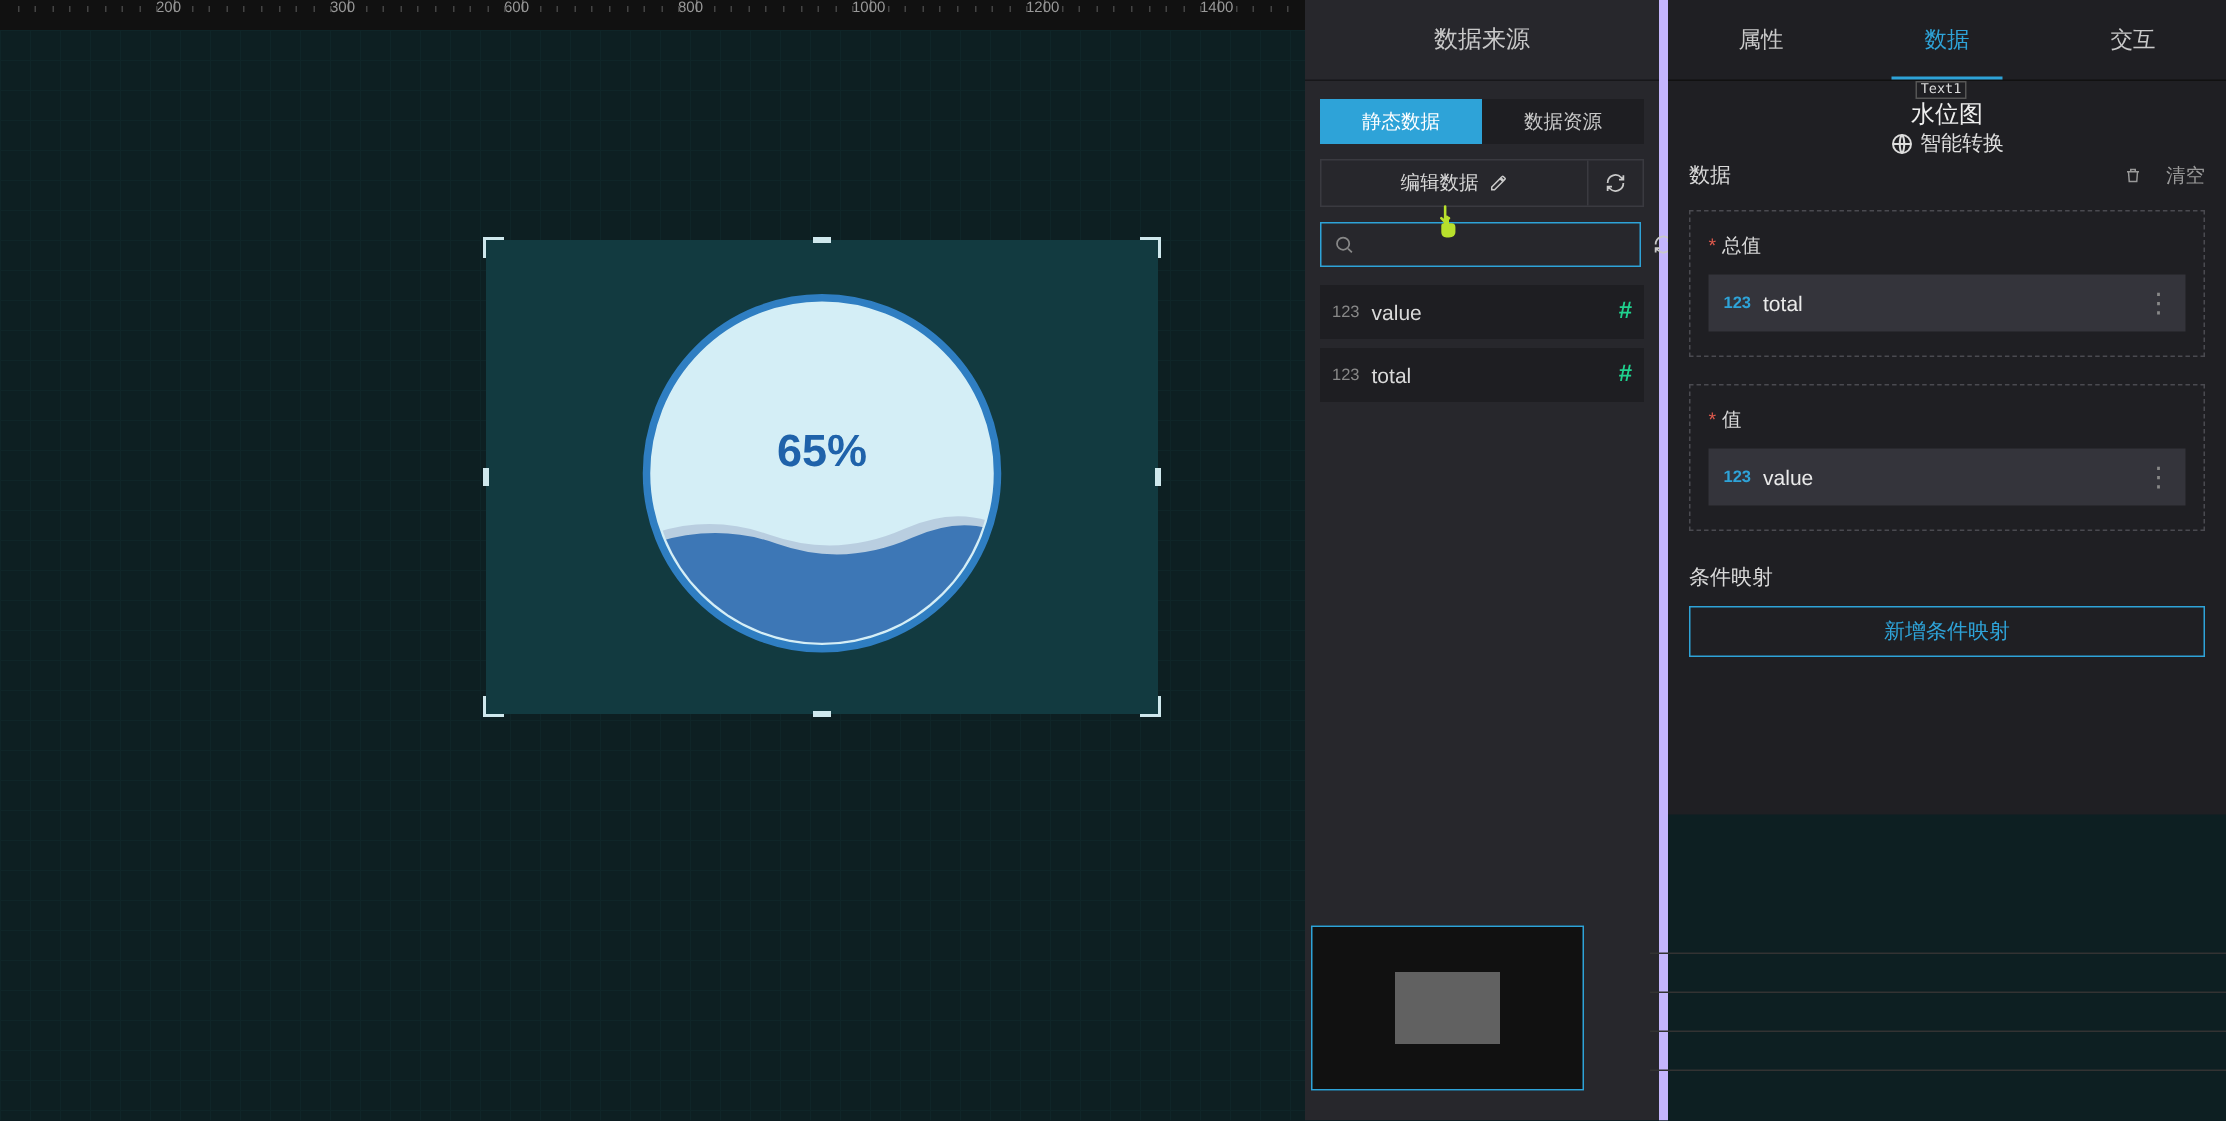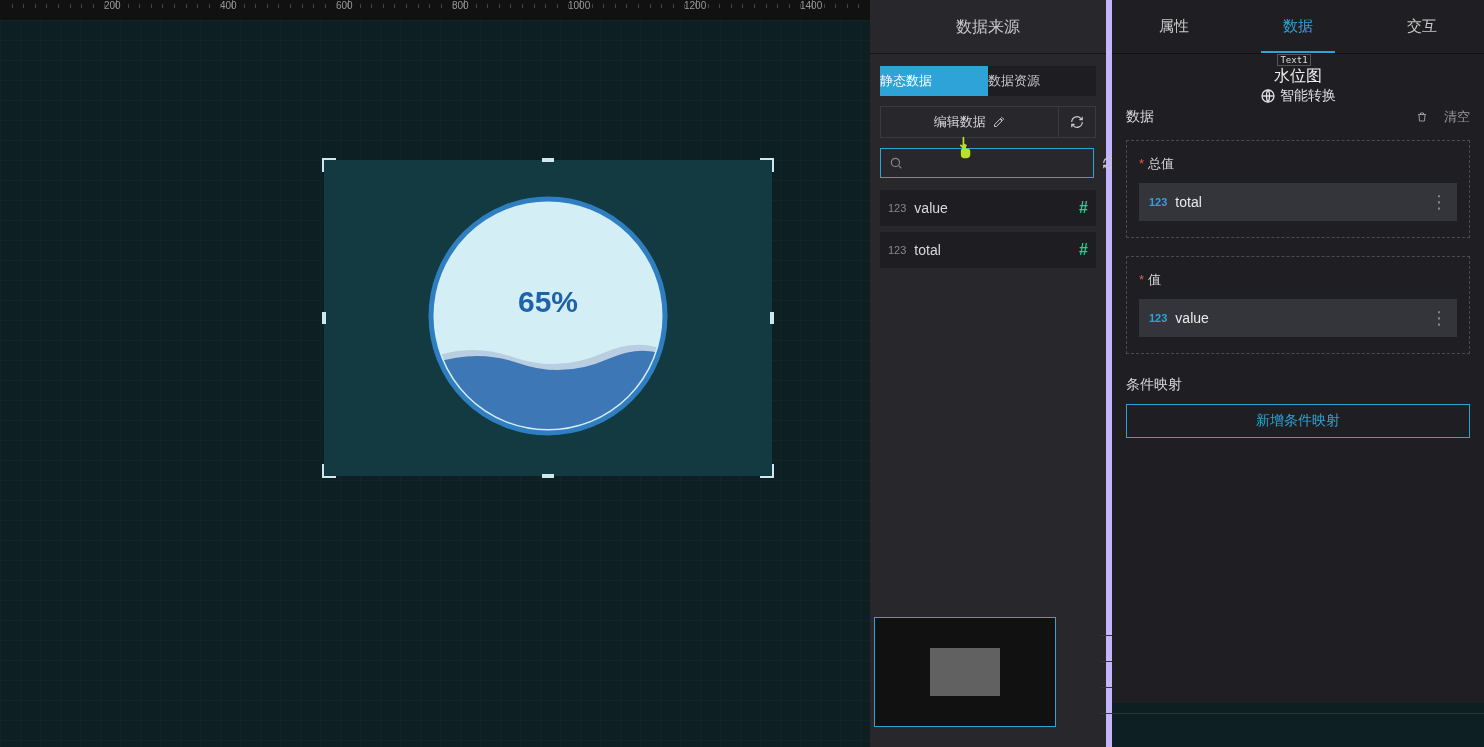--- a/index.html
+++ b/index.html
@@ -37,21 +37,21 @@
   .mid-r { right:-2px; top:50%; transform:translateY(-50%); width:4px; height:12px; }
 
   
   .liquid-wrap { position:absolute; left:50%; top:50%; transform:translate(-50%,-50%); }
   .liquid-label { position:absolute; width:100%; text-align:center; top:94px; font-size:30px; font-weight:600; color:#1f62aa; }
 
   
   .panel-ds { position:absolute; left:870px; top:0; width:242px; height:747px; background:#27272c; border-right:6px solid #c4b5fd; }
   .panel-ds .title { height:54px; line-height:54px; text-align:center; font-size:16px; color:#c9c9c9; border-bottom:1px solid #17171a; }
   .seg-wrap { display:flex; gap:0; margin:12px 10px 0 10px; background:#1e1e22; }
-  .seg { flex:1; height:30px; line-height:30px; text-align:left; font-size:13px; cursor:pointer; }
+  .seg { flex:1; height:30px; line-height:30px; text-align:center; font-size:13px; cursor:pointer; }
   .seg.active { background:#2ea3d8; color:#fff; }
   .seg.inactive { color:#c9c9c9; }
   .edit-row { display:flex; margin:10px 10px 0 10px; border:1px solid #3a3a40; }
   .edit-btn { flex:1; height:30px; line-height:30px; text-align:center; font-size:13px; color:#d9d9d9; border-right:1px solid #3a3a40; cursor:pointer; }
   .refresh-btn { width:36px; display:flex; align-items:center; justify-content:center; cursor:pointer; color:#c9c9c9; }
   .search-row { display:flex; margin:10px 10px 0 10px; gap:8px; }
   .search-box { flex:1; height:30px; border:1px solid #2ea3d8; background:transparent; display:flex; align-items:center; padding:0 8px; }
   .search-box svg { flex-shrink:0; }
   .search-box input { flex:1; background:transparent; border:none; outline:none; color:#d9d9d9; font-size:13px; margin-left:6px; }
   .refresh2 { width:30px; height:30px; display:flex; align-items:center; justify-content:center; color:#c9c9c9; cursor:pointer; }
@@ -66,21 +66,21 @@
   .cursor-overlay { position:absolute; pointer-events:none; z-index:50; }
 
   
   .thumb { position:absolute; left:874px; bottom:20px; width:182px; height:110px; border:1px solid #2ea3d8; background:#111; display:flex; align-items:center; justify-content:center; }
   .thumb-inner { width:70px; height:48px; background:#616161; }
 
   .frames-scroll { position:absolute; left:1100px; bottom:20px; right:0; height:110px; }
   .frame-bar { height:8px; border-top:1px solid #333; margin-top:18px; }
 
   
-  .panel-prop { position:absolute; left:1112px; top:0; right:0; height:703px; background:#1f1f23; }
+  .panel-prop { position:absolute; left:1112px; top:0; right:0; height:543px; background:#1f1f23; }
   .tabs { display:flex; height:54px; border-bottom:1px solid #111; }
   .tab { flex:1; display:flex; align-items:center; justify-content:center; font-size:15px; color:#c9c9c9; cursor:pointer; position:relative; }
   .tab.active { color:#2ea3d8; }
   .tab.active::after { content:""; position:absolute; left:20%; right:20%; bottom:0; height:2px; background:#2ea3d8; }
 
   .prop-head { display:flex; align-items:center; height:46px; padding:0 14px;flex-direction:column; }
   .prop-head .badge { font-size:9px; font-family:monospace; color:#ddd; border:1px solid #555; padding:0 2px; margin-right:8px; }
   .prop-head .ptitle { flex:1; font-size:16px; color:#eee; }
   .prop-head .ai { display:flex; align-items:center; color:#ddd; font-size:14px; cursor:pointer; }
   .prop-head .ai svg { margin-right:4px; }
@@ -105,21 +105,21 @@
 </head>
 <body>
 
 <div class="ruler" id="ruler">
     <div class="tick" style="left: 116px;">
       <div class="line"></div>
       <div class="label">200</div>
     </div>
     <div class="tick" style="left: 232px;">
       <div class="line"></div>
-      <div class="label">400</div>
+      <div class="label">300</div>
     </div>
     <div class="tick" style="left: 348px;">
       <div class="line"></div>
       <div class="label">600</div>
     </div>
     <div class="tick" style="left: 464px;">
       <div class="line"></div>
       <div class="label">800</div>
     </div>
     <div class="tick" style="left: 580px;">

